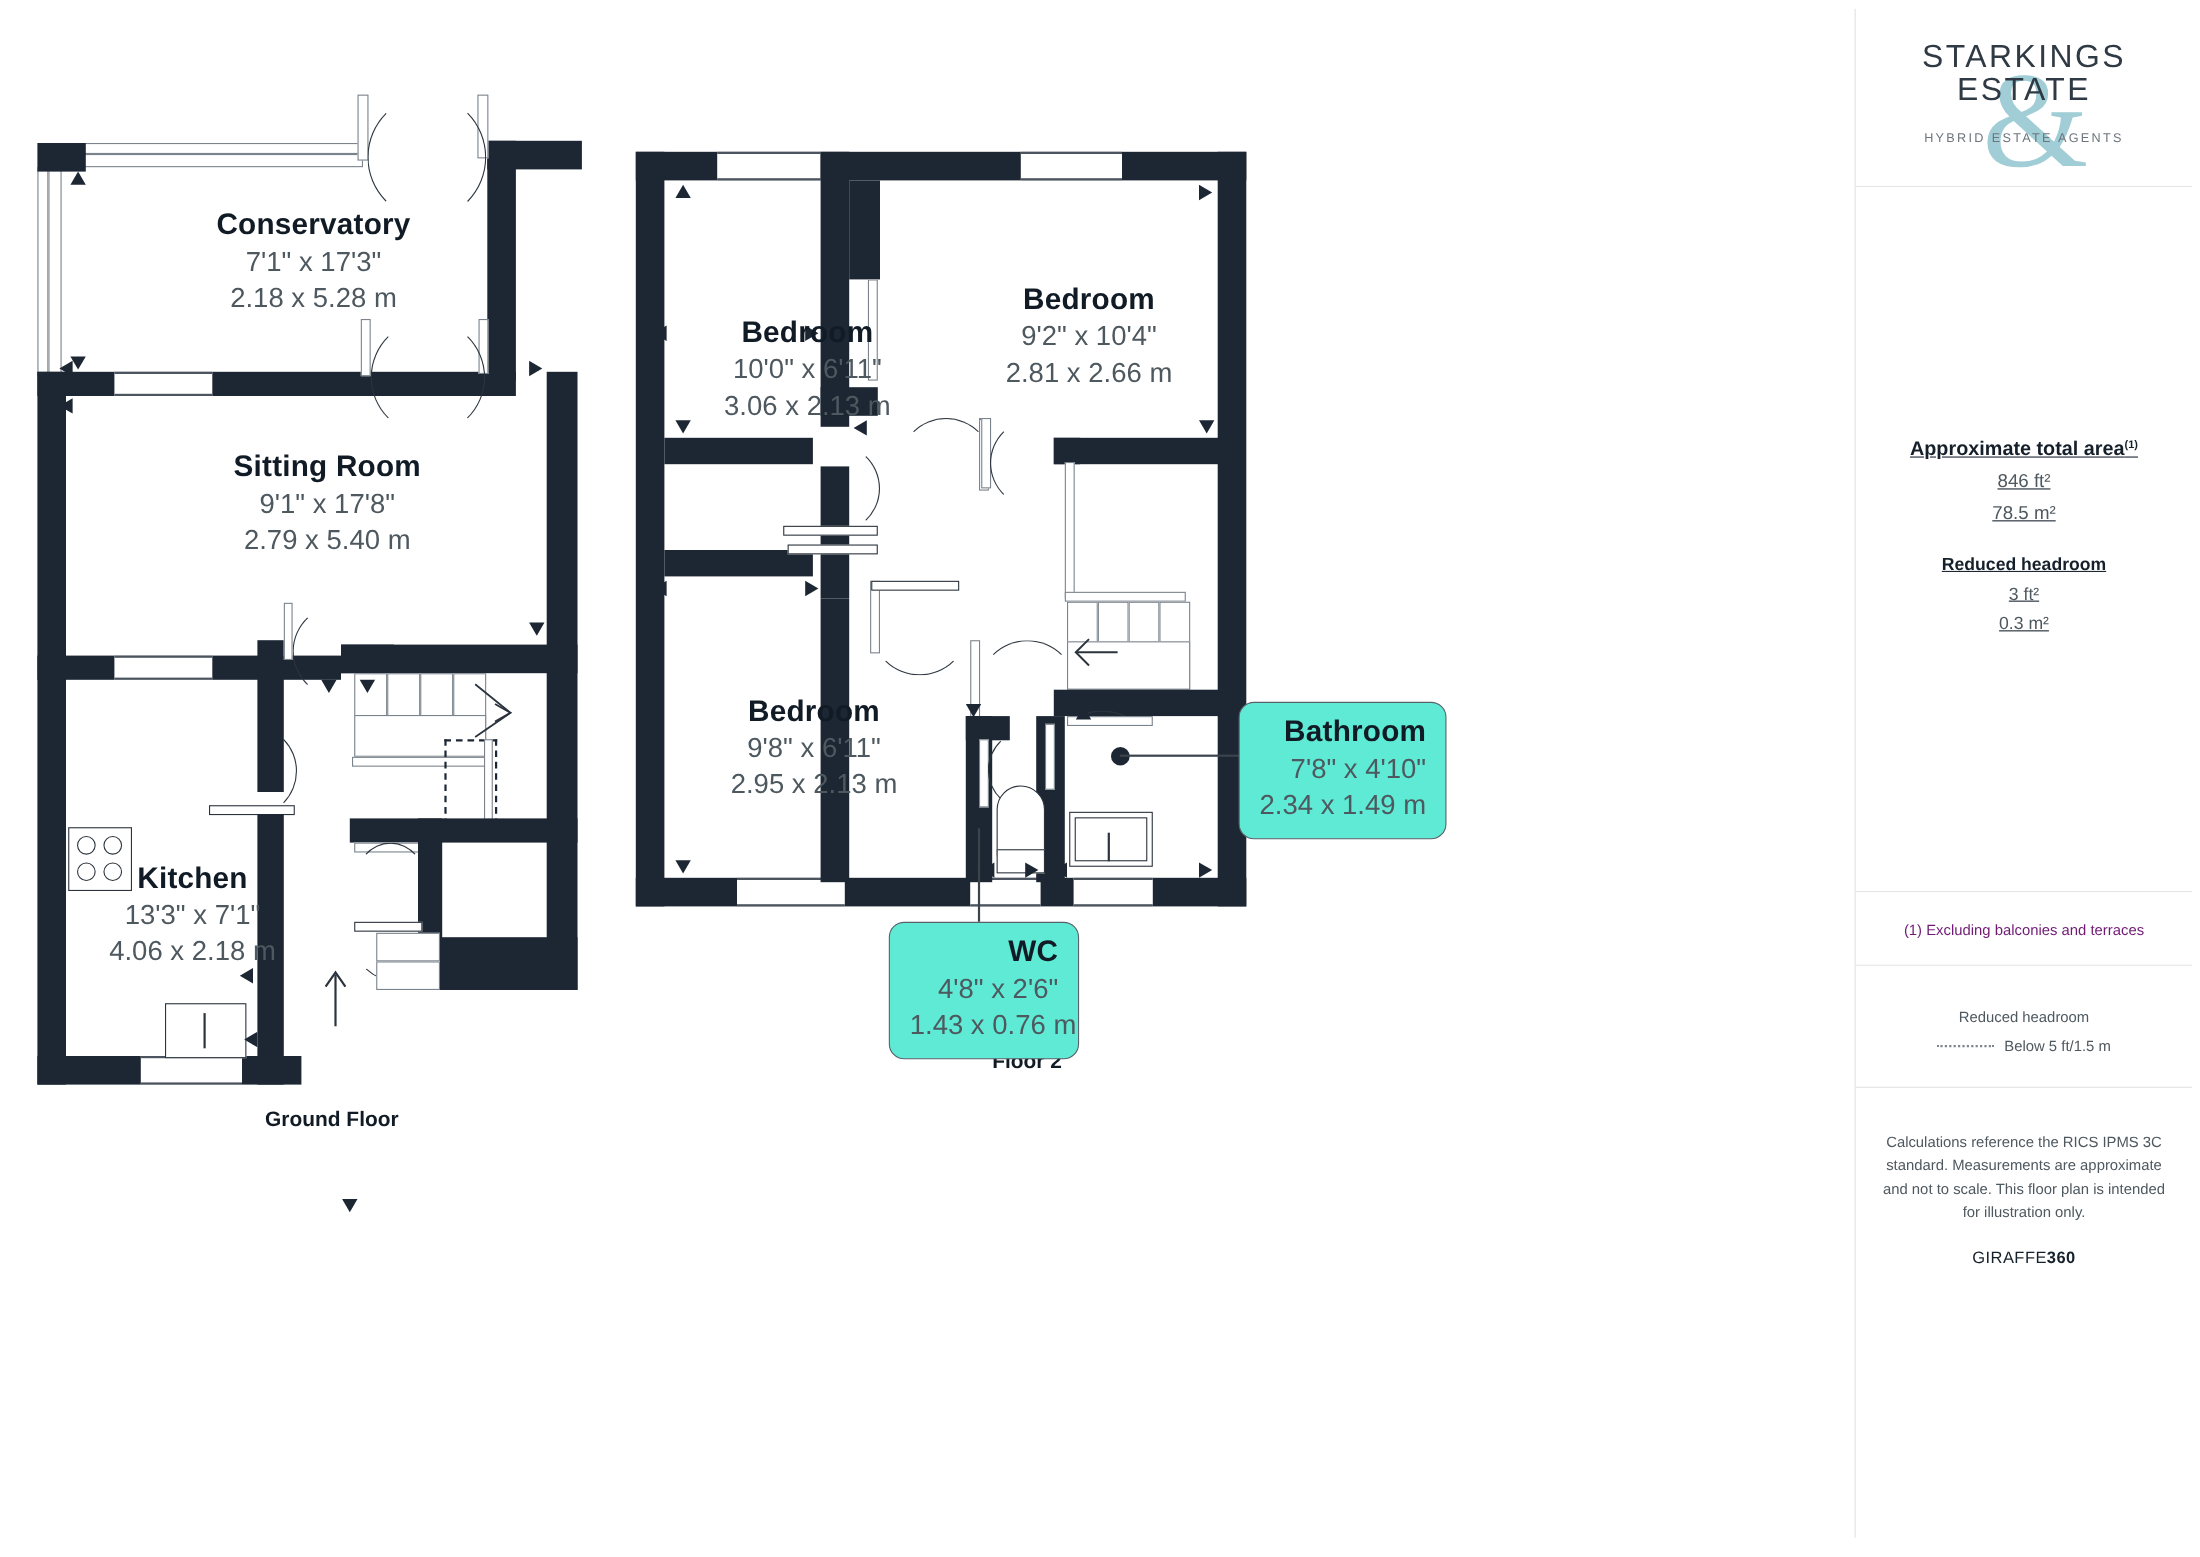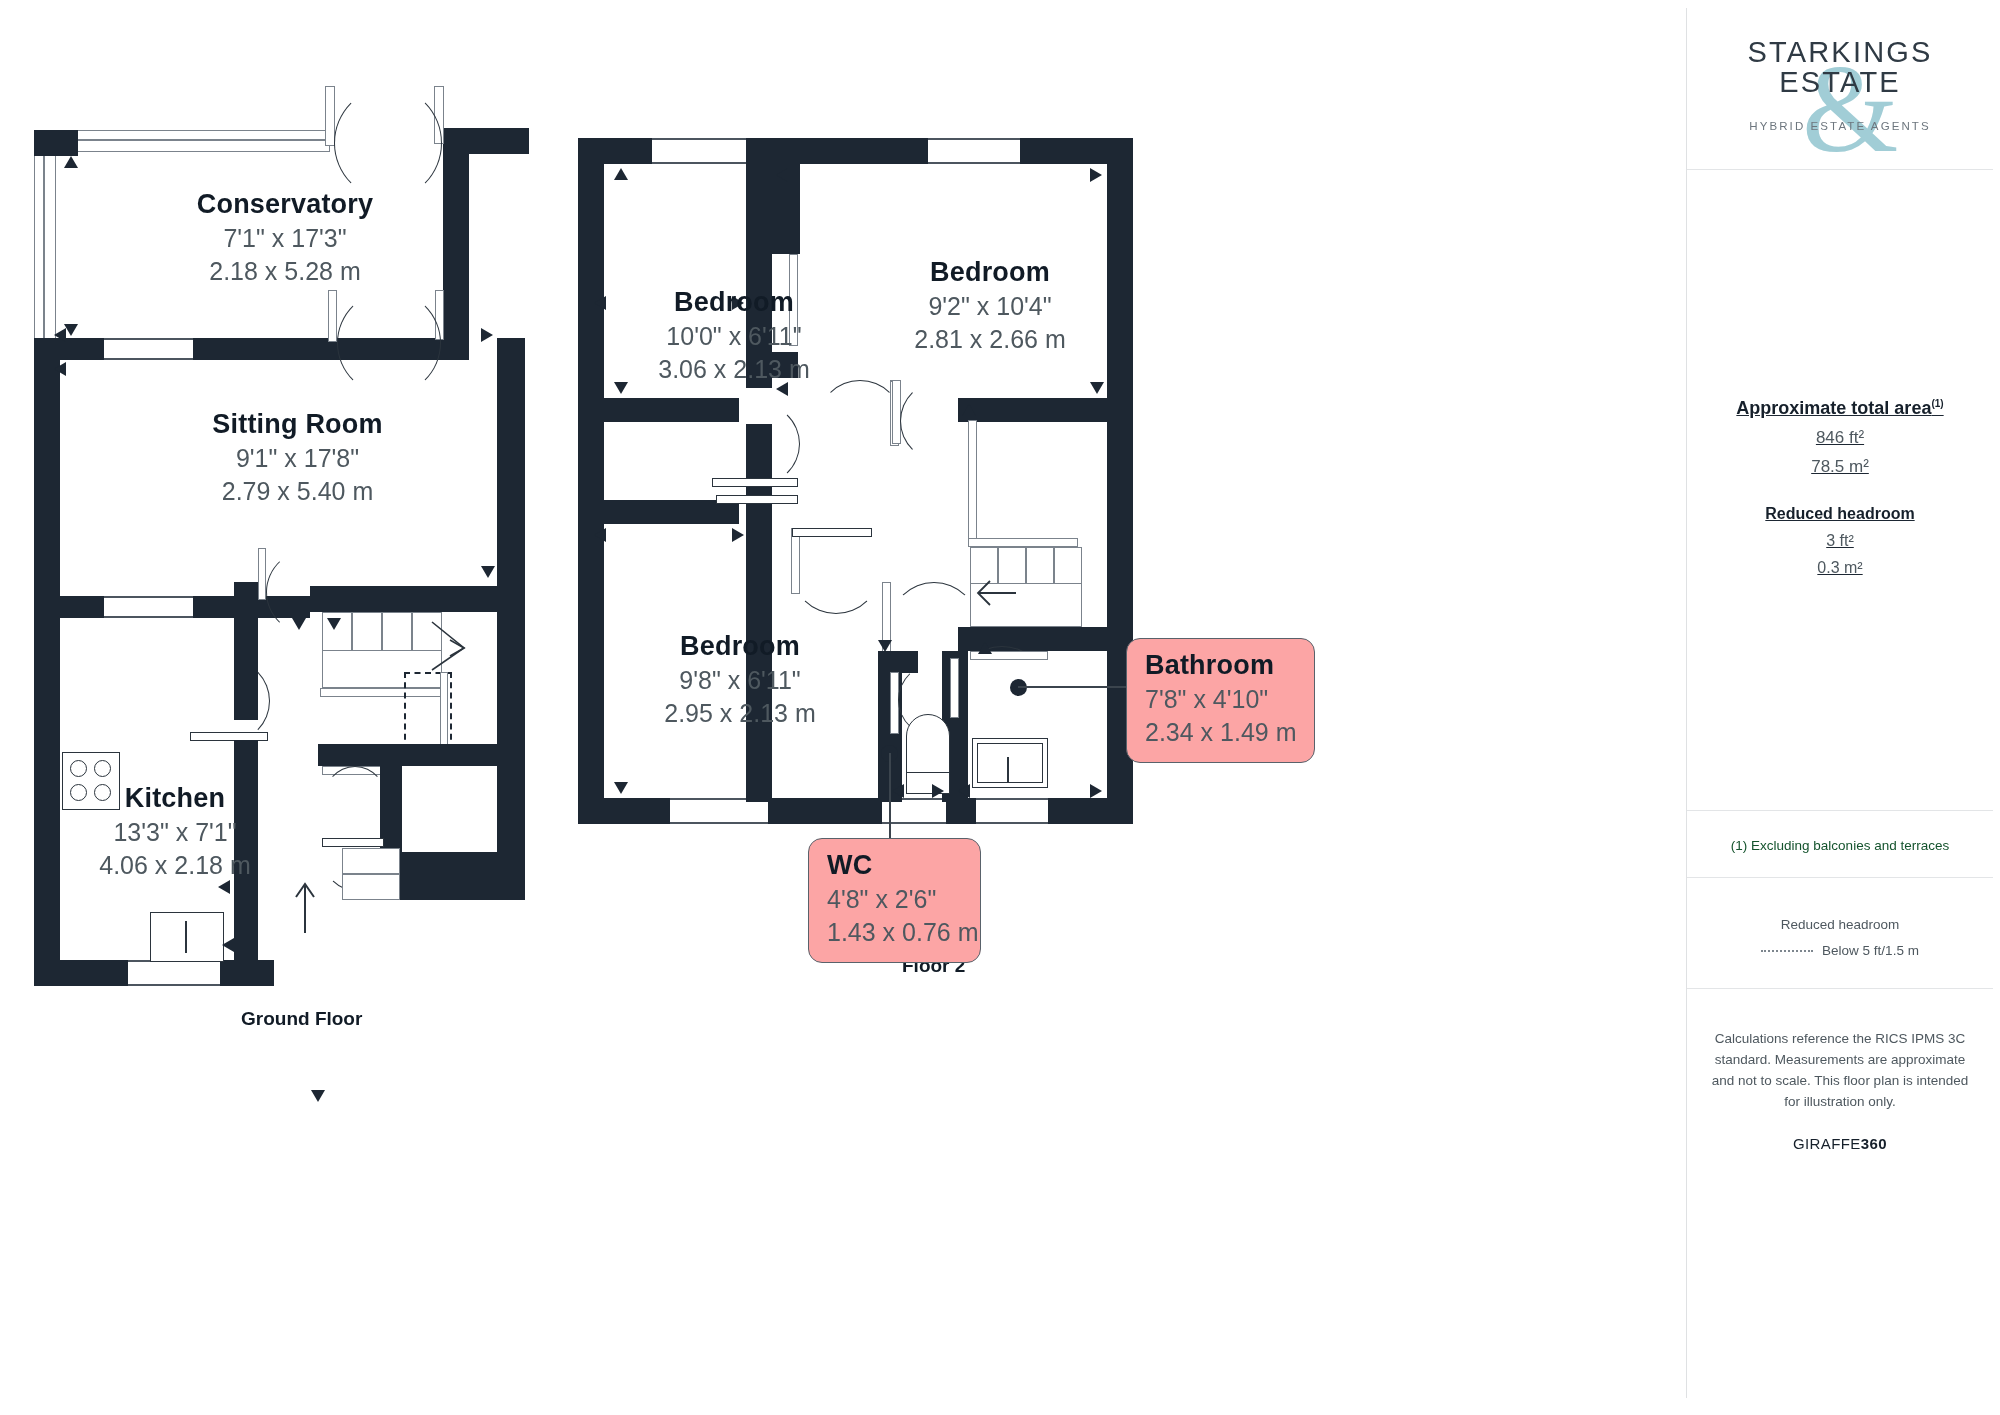--- a/index.html
+++ b/index.html
@@ -20,22 +20,22 @@
   .dleaf{position:absolute;background:#ffffff;border:1.5px solid #2b343d;box-sizing:border-box;}
   .darc{position:absolute;border:1.6px solid #2b343d;border-radius:50%;background:transparent;}
   .dash{position:absolute;border:2px dashed #1d2733;box-sizing:border-box;}
 
   
   .rlabel{position:absolute;text-align:center;white-space:nowrap;}
   .rname{font-size:27px;font-weight:700;color:#111b26;letter-spacing:.2px;line-height:1.25;}
   .rdim{font-size:25px;color:#4e585f;line-height:1.32;font-weight:400;}
 
   
-  .callout{position:absolute;background:#fca5a5;border:1.6px solid #59626b;border-radius:14px;
-           padding:10px 18px 13px;text-align:left;white-space:nowrap;}
+  .callout{position:absolute;background:#5eead4;border:1.6px solid #59626b;border-radius:14px;
+           padding:10px 18px 13px;text-align:right;white-space:nowrap;}
   .leader{position:absolute;background:#3b444d;}
   .ldot{position:absolute;width:17px;height:17px;border-radius:50%;background:#1d2733;}
 
   
   .floorcap{position:absolute;font-size:19px;font-weight:700;color:#111b26;white-space:nowrap;}
 
   
   .tri{position:absolute;width:0;height:0;}
   .tri-d{border-left:7px solid transparent;border-right:7px solid transparent;border-top:12px solid #1d2733;}
   .tri-u{border-left:7px solid transparent;border-right:7px solid transparent;border-bottom:12px solid #1d2733;}
@@ -55,21 +55,21 @@
   .logo-l1{margin-top:28px;}
   .logo-l2{margin-top:-3px;}
   .logo-sub{position:relative;margin-top:21px;font-size:11.5px;letter-spacing:2.1px;color:#6d767e;}
 
   .areaTitle{font-size:18px;font-weight:700;color:#16202b;}
   .areaTitle sup{font-size:10px;vertical-align:super;}
   .areaVal{font-size:17px;color:#4e585f;margin-top:9px;}
   .rhTitle{font-size:16px;font-weight:700;color:#16202b;margin-top:28px;}
   .rhVal{font-size:16px;color:#4e585f;margin-top:9px;}
 
-  .note{font-size:13.5px;color:#14532d;line-height:1.55;}
+  .note{font-size:13.5px;color:#701a75;line-height:1.55;}
   .rh2t{font-size:13.5px;color:#4e585f;}
   .rh2r{font-size:13.5px;color:#4e585f;margin-top:11px;}
   .dashkey{display:inline-block;width:52px;border-top:2px dotted #7d868e;vertical-align:3px;margin-right:9px;}
   .calc{font-size:13.5px;color:#4e585f;line-height:1.55;}
   .brand{font-size:15px;color:#16202b;margin-top:22px;letter-spacing:.4px;}
   .brand b{font-weight:700;}
 </style>
 </head>
 <body>
 

